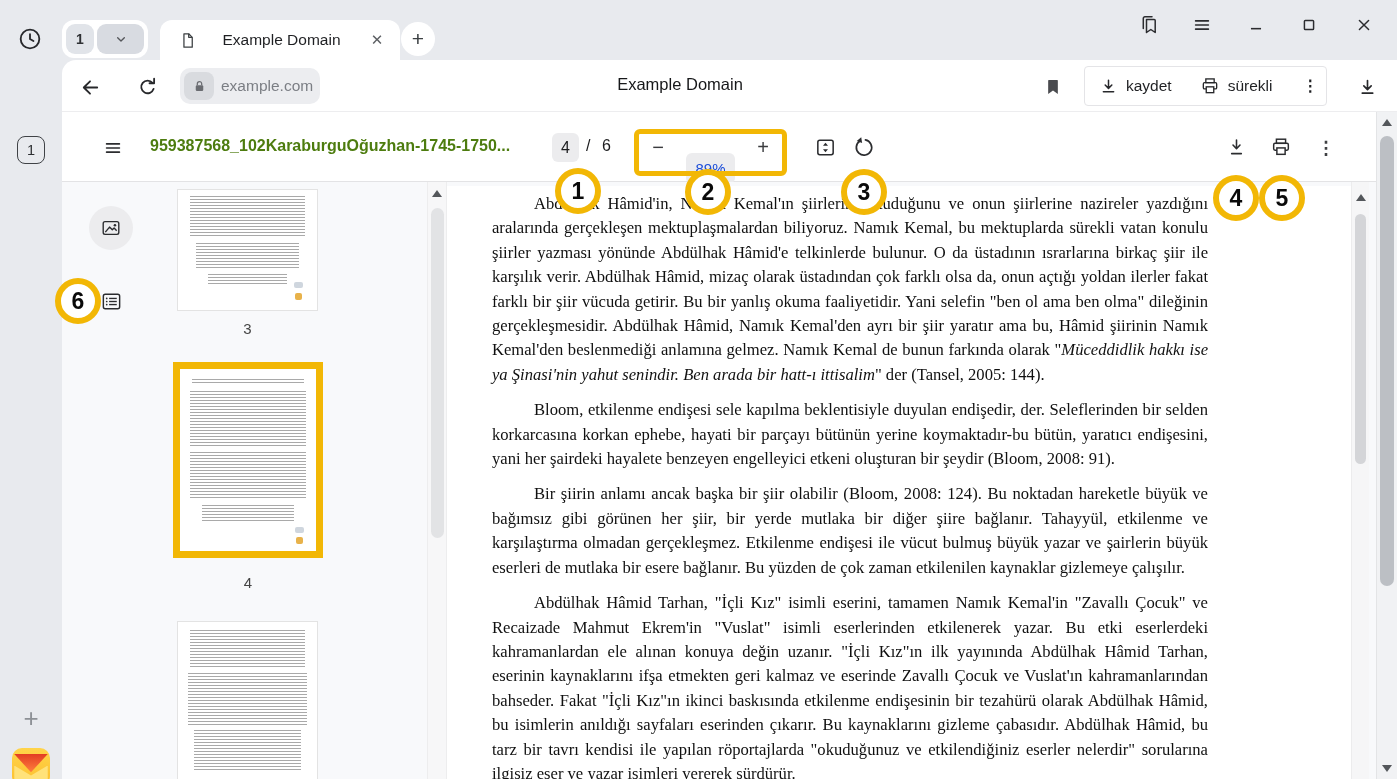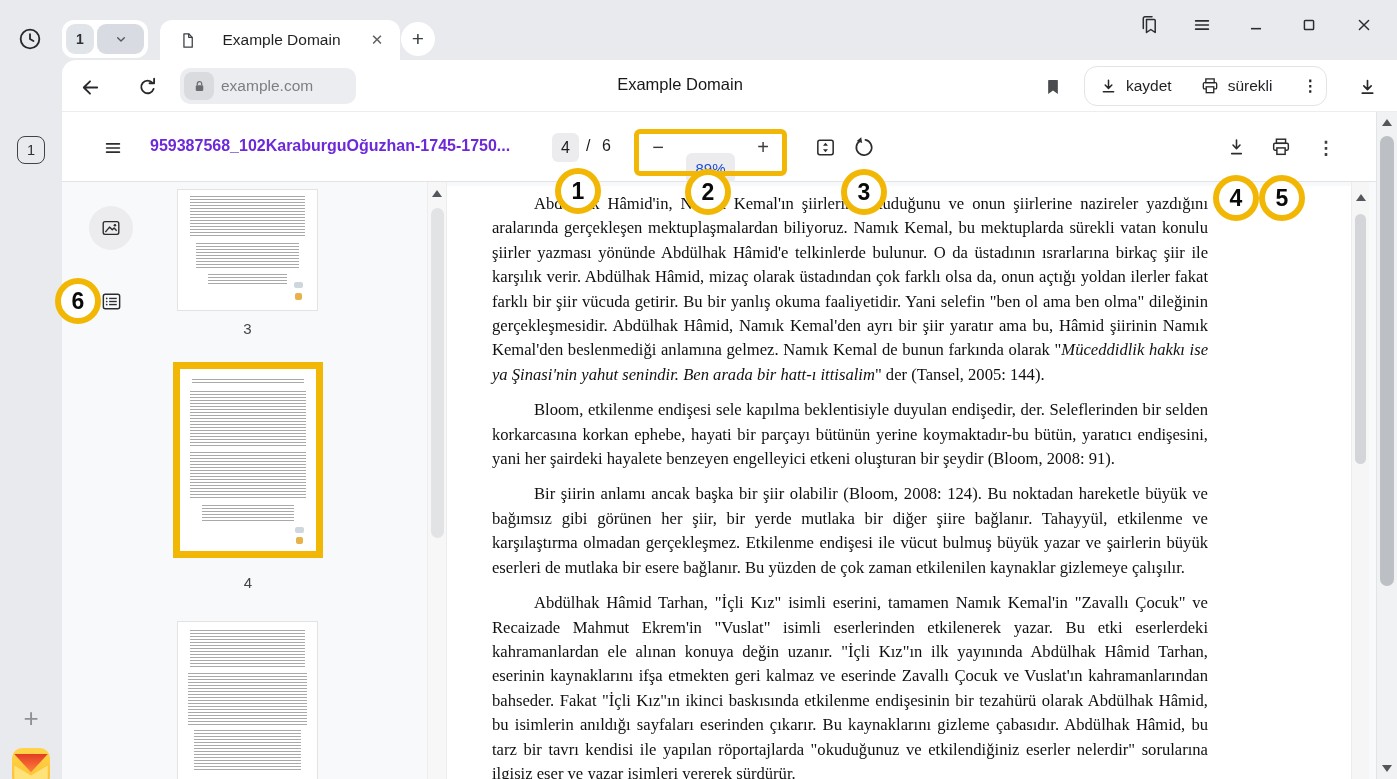--- a/index.html
+++ b/index.html
@@ -23,32 +23,32 @@
   .leftrail { left:0; top:60px; width:62px; height:719px; background:#e8eaee; }
   .wsbadge { left:17px; top:76px; width:28px; height:28px; border:1.7px solid #3f4246; border-radius:8px; display:flex; align-items:center; justify-content:center; font-size:14.5px; color:#2c2e31; background:transparent; }
   .railplus { left:14px; top:641px; width:34px; height:34px; font-size:26px; font-weight:300; color:#8d9196; }
   .mail { left:12px; top:688px; width:38px; height:38px; border-radius:10px; background:linear-gradient(180deg,#ffd44a,#fcbf2d); overflow:hidden; }
   .mail .flap { position:absolute; left:6%; right:6%; top:16%; height:48%; background:linear-gradient(180deg,#e23d23,#ff7e3d); clip-path:polygon(0 0,100% 0,50% 100%); }
   .mail .fold { position:absolute; left:6%; right:6%; bottom:12%; height:42%; background:#ffe27a; clip-path:polygon(0 100%,0 0,50% 62%,100% 0,100% 100%); }
 
   
   .mainwin { left:62px; top:60px; width:1335px; height:719px; background:#fff; border-top-left-radius:14px; }
   .btoolbar { position:absolute; left:0; top:0; width:1335px; height:52px; border-bottom:1px solid #ededef; }
-  .addresspill { left:118px; top:8px; width:176px; height:36px; background:#ecedf0; border-radius:10px; display:flex; align-items:center; padding:4px; gap:7px; }
+  .addresspill { left:118px; top:8px; width:140px; height:36px; background:#ecedf0; border-radius:10px; display:flex; align-items:center; padding:4px; gap:7px; }
   .lockchip { width:30px; height:28px; background:#d9dbdf; border-radius:8px; display:flex; align-items:center; justify-content:center; }
   .urltext { font-size:15.5px; color:#7b7e84; }
   .pagetitle { left:618px; top:15px; transform:translateX(-50%); font-size:16.5px; color:#17181a; white-space:nowrap; }
-  .actionpill { left:1022px; top:6px; width:243px; height:40px; background:#fff; border:1px solid #e4e4e7; border-radius:13px; display:flex; align-items:center; }
+  .actionpill { left:1022px; top:6px; width:243px; height:40px; background:#fff; border:1px solid #e4e4e7; border-radius:4px; display:flex; align-items:center; }
   .actionpill .seg { display:flex; align-items:center; gap:8px; padding:0 14px; font-size:15.5px; color:#1f2023; height:100%; }
   .actionpill .vdiv { width:1px; height:22px; background:#e4e4e7; }
   .kebab { font-size:18px; font-weight:700; color:#3f4043; line-height:1; }
 
   
   .ptoolbar { position:absolute; left:0; top:53px; width:1335px; height:69px; background:#fff; border-bottom:1px solid #e3e3e5; }
-  .fname { left:88px; top:24px; font-size:16px; font-weight:700; color:#6d28d9; max-width:410px; white-space:nowrap; overflow:hidden; }
+  .fname { left:88px; top:24px; font-size:16px; font-weight:700; color:#4d7c0f; max-width:410px; white-space:nowrap; overflow:hidden; }
   .pagebox { left:490px; top:20px; width:27px; height:29px; background:#ececee; border-radius:6px; display:flex; align-items:center; justify-content:center; font-size:16px; color:#1c1d1f; }
   .pagesep { left:524px; top:24px; font-size:16px; color:#1c1d1f; }
   .pagetotal { left:540px; top:24px; font-size:16px; color:#1c1d1f; }
   .zbtn { top:18px; width:26px; height:32px; font-size:20px; color:#3a3b3e; }
   .zoombox { left:624px; top:19px; width:49px; height:31px; background:#ececee; border-radius:6px; display:flex; align-items:center; justify-content:center; font-size:15px; color:#1d4ed8;margin-top:21px; }
 
   
   .pbody { position:absolute; left:0; top:122px; width:1335px; height:597px; background:#f8f9fb; }
   .imgcircle { left:27px; top:24px; width:44px; height:44px; border-radius:50%; background:#ececee; }
   .thumb { background:#fff; box-shadow:0 0 0 1px #e3e3e3; overflow:hidden; }

